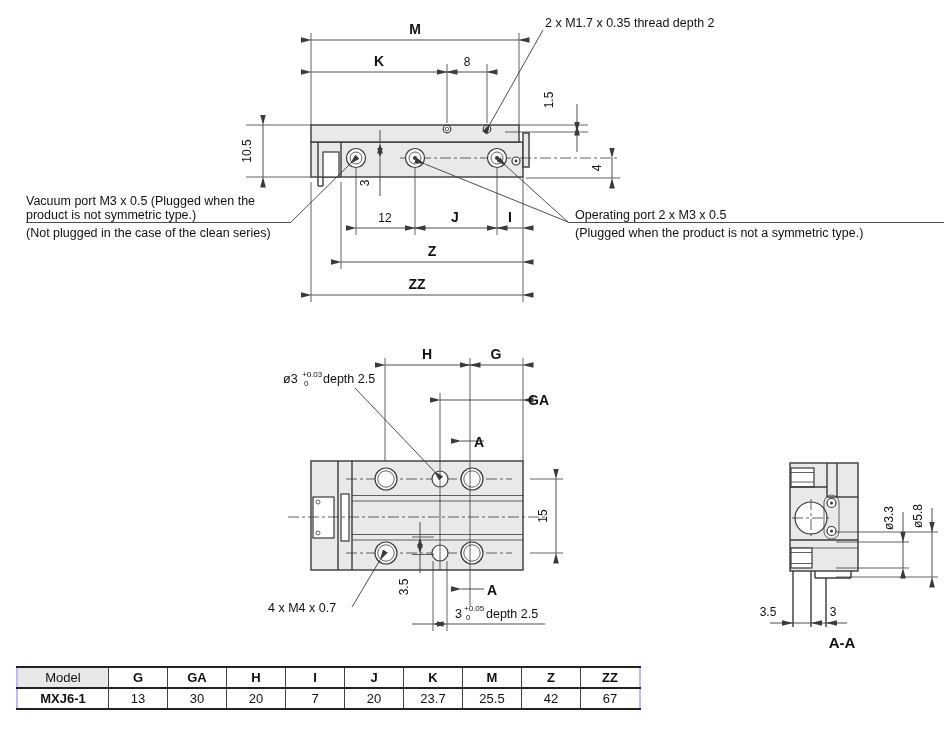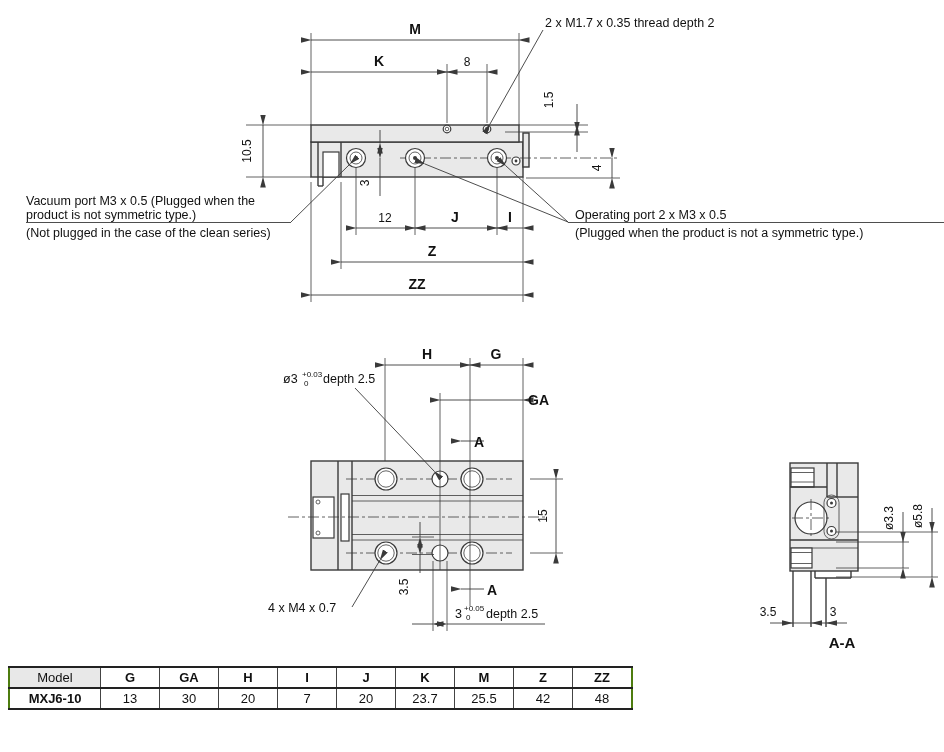--- a/index.html
+++ b/index.html
@@ -14,22 +14,22 @@
   .sectitle{font-size:15px;font-weight:bold;}
   .ln{stroke:#3a3a3a;stroke-width:1.4;fill:none;}
   .thin{stroke:#3a3a3a;stroke-width:0.8;fill:none;}
   .dim{stroke:#3a3a3a;stroke-width:0.9;fill:none;}
   .chain{stroke:#3a3a3a;stroke-width:0.8;fill:none;stroke-dasharray:11 3 3 3;}
   .fillg{fill:#e9e9e9;stroke:#3a3a3a;stroke-width:1.4;}
   .fillw{fill:#ffffff;stroke:#3a3a3a;stroke-width:1.2;}
   .hole{fill:#ffffff;stroke:#3a3a3a;stroke-width:1.2;}
   .dot{fill:#3a3a3a;stroke:none;}
   .arrtri{fill:#3a3a3a;stroke:none;}
-  table.dimtable{position:absolute;left:8px;top:666px;border-collapse:collapse;
-     border:2px solid #4d7c0f;background:#fff;table-layout:fixed;}
+  table.dimtable{position:absolute;left:16px;top:666px;border-collapse:collapse;
+     border:2px solid #c4b5fd;background:#fff;table-layout:fixed;}
   table.dimtable th,table.dimtable td{border-left:1px solid #444;border-right:1px solid #444;
      border-top:2px solid #222;border-bottom:2px solid #222;
      height:19px;text-align:center;font-size:13px;padding:0 2px;white-space:nowrap;}
   table.dimtable th.modelhead{background:#e8e8e8;font-weight:normal;width:86px;}
   table.dimtable th{font-weight:bold;width:54px;}
   table.dimtable td.model{font-weight:bold;}
 </style>
 </head>
 <body>
 
@@ -279,26 +279,26 @@
     <th>GA</th>
     <th>H</th>
     <th>I</th>
     <th>J</th>
     <th>K</th>
     <th>M</th>
     <th>Z</th>
     <th>ZZ</th>
   </tr>
   <tr>
-    <td class="model">MXJ6-10</td>
+    <td class="model">MXJ6-1</td>
     <td>13</td>
     <td>30</td>
     <td>20</td>
     <td>7</td>
     <td>20</td>
     <td>23.7</td>
     <td>25.5</td>
     <td>42</td>
-    <td>48</td>
+    <td>67</td>
   </tr>
 </tbody>
     </table>
 </div>
 
 </body></html>

